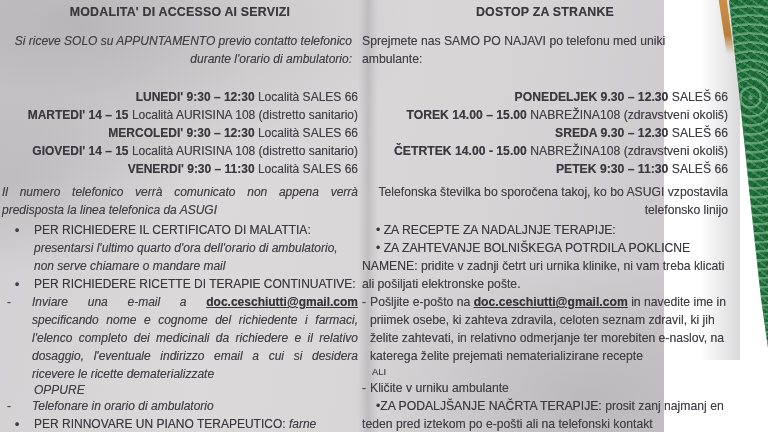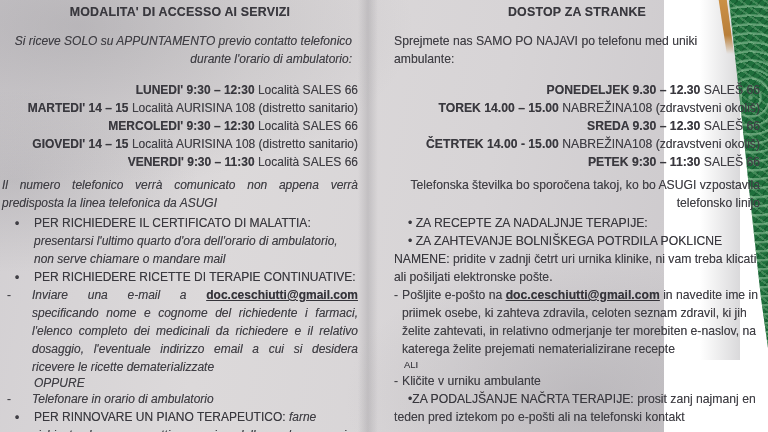--- a/index.html
+++ b/index.html
@@ -31,26 +31,26 @@
       repeating-linear-gradient(-50deg, rgba(10,60,30,0.35) 0 1.5px, transparent 1.5px 6px);
     clip-path:polygon(15% 0,100% 0,100% 100%,85% 86%,61% 57%,39% 29%);
   }
   .bg-orange{
     position:absolute;top:0;left:716px;width:18px;height:54px;
     background:linear-gradient(#cb9146,#b97f3a 65%,rgba(185,127,58,0));
     clip-path:polygon(15% 0,60% 0,100% 100%,60% 100%);
   }
   .col{position:absolute;top:3px;font-size:12px;line-height:18px;}
   .col-left{left:2px;width:356px;}
-  .col-right{left:394px;width:366px;font-size:12.2px;}
+  .col-right{left:362px;width:366px;font-size:12.2px;}
   .title{font-weight:700;text-align:center;font-size:12.4px;letter-spacing:0.2px;color:#39383e;margin:0;}
   .center{text-align:right;}
   .it{font-style:italic;}
   .intro{margin:11px 6px 0 6px;}
-  .schedule{margin-top:13px;}
+  .schedule{margin-top:20px;}
   .sline b{color:#39383e;}
   .note{margin:5px 0 0 0;}
   .justify{text-align:justify;}
   .list{margin-top:2px;}
   .li{position:relative;padding-left:32px;}
   .li .marker{position:absolute;left:13px;top:0;font-weight:700;}
   .li-dash{position:relative;padding-left:30px;}
   .li-dash .marker{position:absolute;left:5px;top:0;}
   .bh{font-weight:400;font-style:normal;color:#39383e;}
   .email{font-weight:700;text-decoration:underline;color:#35343a;}

